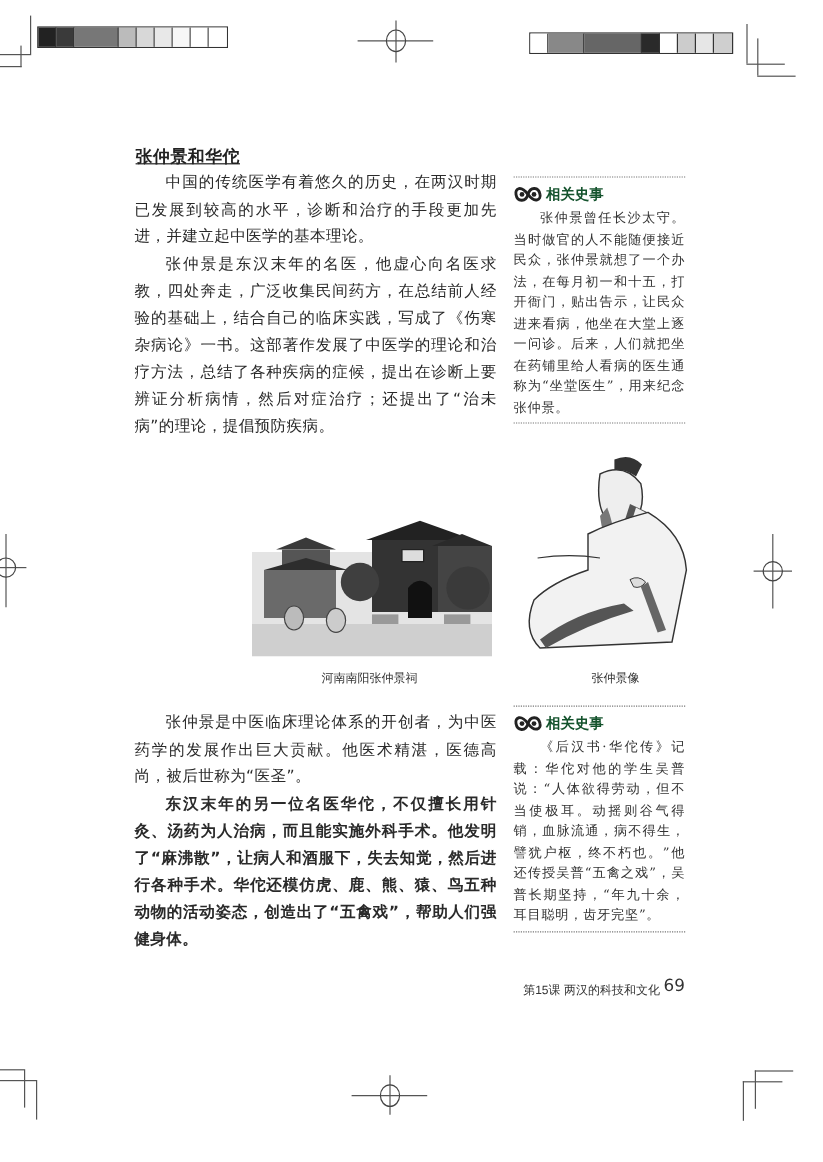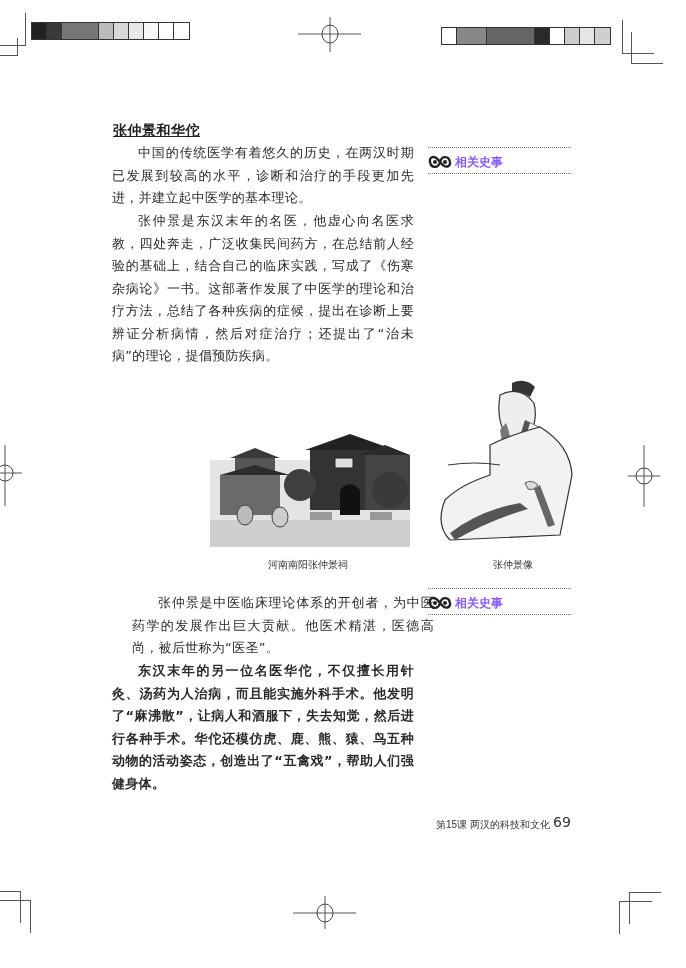--- a/index.html
+++ b/index.html
@@ -15,21 +15,21 @@
   
   .line { position:absolute; background:#555; }
   
   .reg { position:absolute; }
   
   .heading { position:absolute; left:113px; top:122px; font-size:14px; font-weight:bold; color:#222; letter-spacing:0.5px;text-decoration:underline; }
   .para { position:absolute; font-size:13px; line-height:22.5px; color:#2a2a2a; text-indent:2em; text-align:justify; letter-spacing:0.3px; }
   
   .sidebox { position:absolute; left:428px; width:143px; border-top:1px dotted #777; border-bottom:1px dotted #777; }
   .sidebox-head { display:flex; align-items:center; height:22px; margin-top:3px; }
-  .sidebox-title { font-size:12px; font-weight:bold; color:#8b5cf6; margin-left:3px; }
+  .sidebox-title { font-size:12px; font-weight:bold; color:#14532d; margin-left:3px; }
   .sidebox-body { font-family:"DejaVu Serif", serif; font-size:11px; line-height:17.5px; color:#333; text-indent:2em; text-align:justify; letter-spacing:0.6px; padding-bottom:4px; }
   .caption { position:absolute; font-size:10px; color:#333; }
   .footer { position:absolute; left:436px; top:818px; font-size:10px; color:#333; font-family:Liberation Sans, sans-serif; }
   .pagenum { position:absolute; left:553px; top:814px; font-size:14px; color:#333; }
   
   .photo { position:absolute; left:210px; top:420px; width:200px; height:127px; overflow:hidden; }
   .portrait { position:absolute; left:430px; top:375px; width:145px; height:172px; }
 </style>
 </head>
 <body>
@@ -98,45 +98,47 @@
 <div class="line" style="left:629px; top:892px; width:32px; height:1px;"></div>
 <div class="line" style="left:629px; top:892px; width:1px; height:32px;"></div>
 <div class="line" style="left:619px; top:901px; width:33px; height:1px;"></div>
 <div class="line" style="left:619px; top:901px; width:1px; height:33px;"></div>
 
 <div class="heading">张仲景和华佗</div>
 
 <div class="para" style="left:112px; top:142px; width:302px;">中国的传统医学有着悠久的历史，在两汉时期已发展到较高的水平，诊断和治疗的手段更加先进，并建立起中医学的基本理论。</div>
 <div class="para" style="left:112px; top:210px; width:302px;">张仲景是东汉末年的名医，他虚心向名医求教，四处奔走，广泛收集民间药方，在总结前人经验的基础上，结合自己的临床实践，写成了《伤寒杂病论》一书。这部著作发展了中医学的理论和治疗方法，总结了各种疾病的症候，提出在诊断上要辨证分析病情，然后对症治疗；还提出了“治未病”的理论，提倡预防疾病。</div>
 
-<div class="para" style="left:112px; top:592px; width:302px;margin-left:20px;">张仲景是中医临床理论体系的开创者，为中医药学的发展作出巨大贡献。他医术精湛，医德高尚，被后世称为“医圣”。</div>
+<div class="para" style="left:112px; top:592px; width:302px;">张仲景是中医临床理论体系的开创者，为中医药学的发展作出巨大贡献。他医术精湛，医德高尚，被后世称为“医圣”。</div>
 <div class="para" style="left:112px; top:660px; width:302px;font-weight:bold;">东汉末年的另一位名医华佗，不仅擅长用针灸、汤药为人治病，而且能实施外科手术。他发明了“麻沸散”，让病人和酒服下，失去知觉，然后进行各种手术。华佗还模仿虎、鹿、熊、猿、鸟五种动物的活动姿态，创造出了“五禽戏”，帮助人们强健身体。</div>
 
 <div class="sidebox" style="top:147px;">
   <div class="sidebox-head">
     <svg width="24" height="20" viewBox="0 0 24 20">
       <path d="M12 10 C 6 2, 1 5, 2 10 C 3 16, 10 17, 12 10 Z" fill="none" stroke="#222" stroke-width="2.4"></path>
       <path d="M12 10 C 18 18, 23 14, 22 10 C 21 4, 14 3, 12 10 Z" fill="none" stroke="#222" stroke-width="2.4"></path>
       <circle cx="7" cy="10" r="2" fill="#222"></circle>
       <circle cx="17" cy="10" r="2" fill="#222"></circle>
     </svg>
     <span class="sidebox-title">相关史事</span>
   </div>
+  <div class="sidebox-body">张仲景曾任长沙太守。当时做官的人不能随便接近民众，张仲景就想了一个办法，在每月初一和十五，打开衙门，贴出告示，让民众进来看病，他坐在大堂上逐一问诊。后来，人们就把坐在药铺里给人看病的医生通称为“坐堂医生”，用来纪念张仲景。</div>
 </div>
 
 <div class="sidebox" style="top:588px;">
   <div class="sidebox-head">
     <svg width="24" height="20" viewBox="0 0 24 20">
       <path d="M12 10 C 6 2, 1 5, 2 10 C 3 16, 10 17, 12 10 Z" fill="none" stroke="#222" stroke-width="2.4"></path>
       <path d="M12 10 C 18 18, 23 14, 22 10 C 21 4, 14 3, 12 10 Z" fill="none" stroke="#222" stroke-width="2.4"></path>
       <circle cx="7" cy="10" r="2" fill="#222"></circle>
       <circle cx="17" cy="10" r="2" fill="#222"></circle>
     </svg>
     <span class="sidebox-title">相关史事</span>
   </div>
+  <div class="sidebox-body">《后汉书·华佗传》记载：华佗对他的学生吴普说：“人体欲得劳动，但不当使极耳。动摇则谷气得销，血脉流通，病不得生，譬犹户枢，终不朽也。”他还传授吴普“五禽之戏”，吴普长期坚持，“年九十余，耳目聪明，齿牙完坚”。</div>
 </div>
 
 <svg class="photo" viewBox="0 0 200 127">
   <rect x="0" y="0" width="200" height="127" fill="#ffffff"></rect>
   <rect x="0" y="40" width="200" height="87" fill="#e4e4e4"></rect>
 
   <rect x="0" y="100" width="200" height="27" fill="#cfcfcf"></rect>
 
   <polygon points="20,38 45,28 70,38" fill="#3a3a3a"></polygon>
   <rect x="25" y="38" width="40" height="14" fill="#555"></rect>

